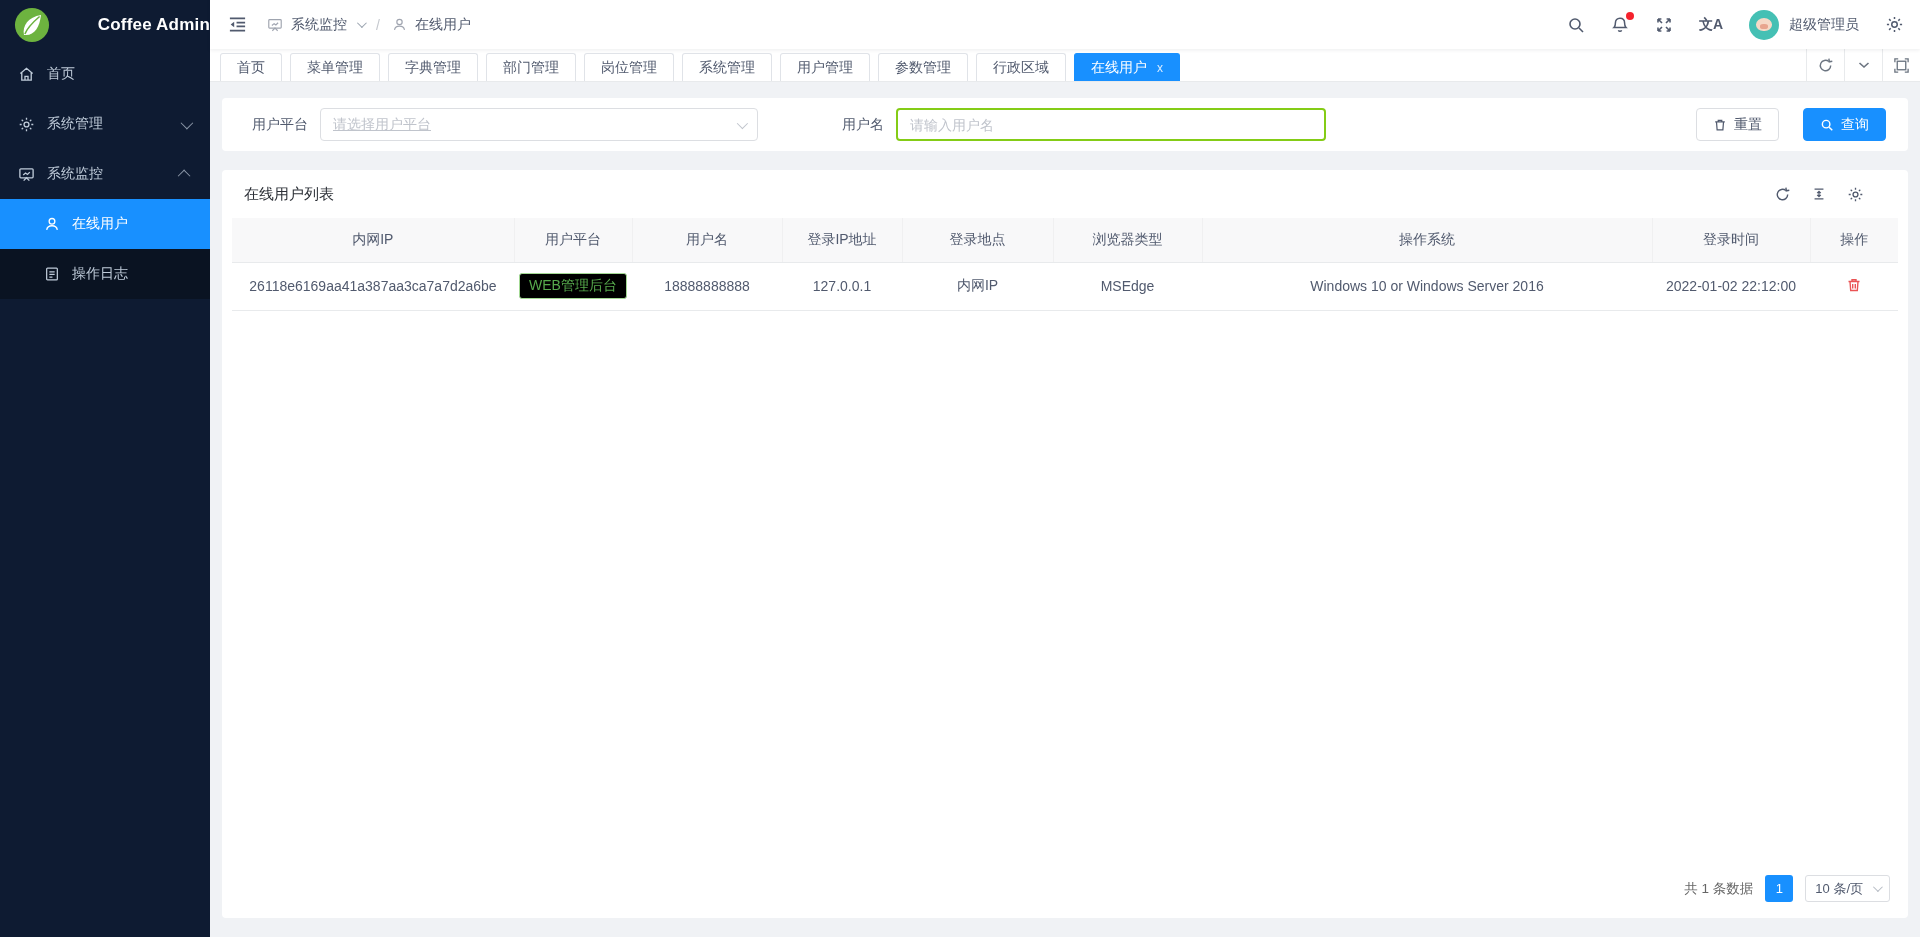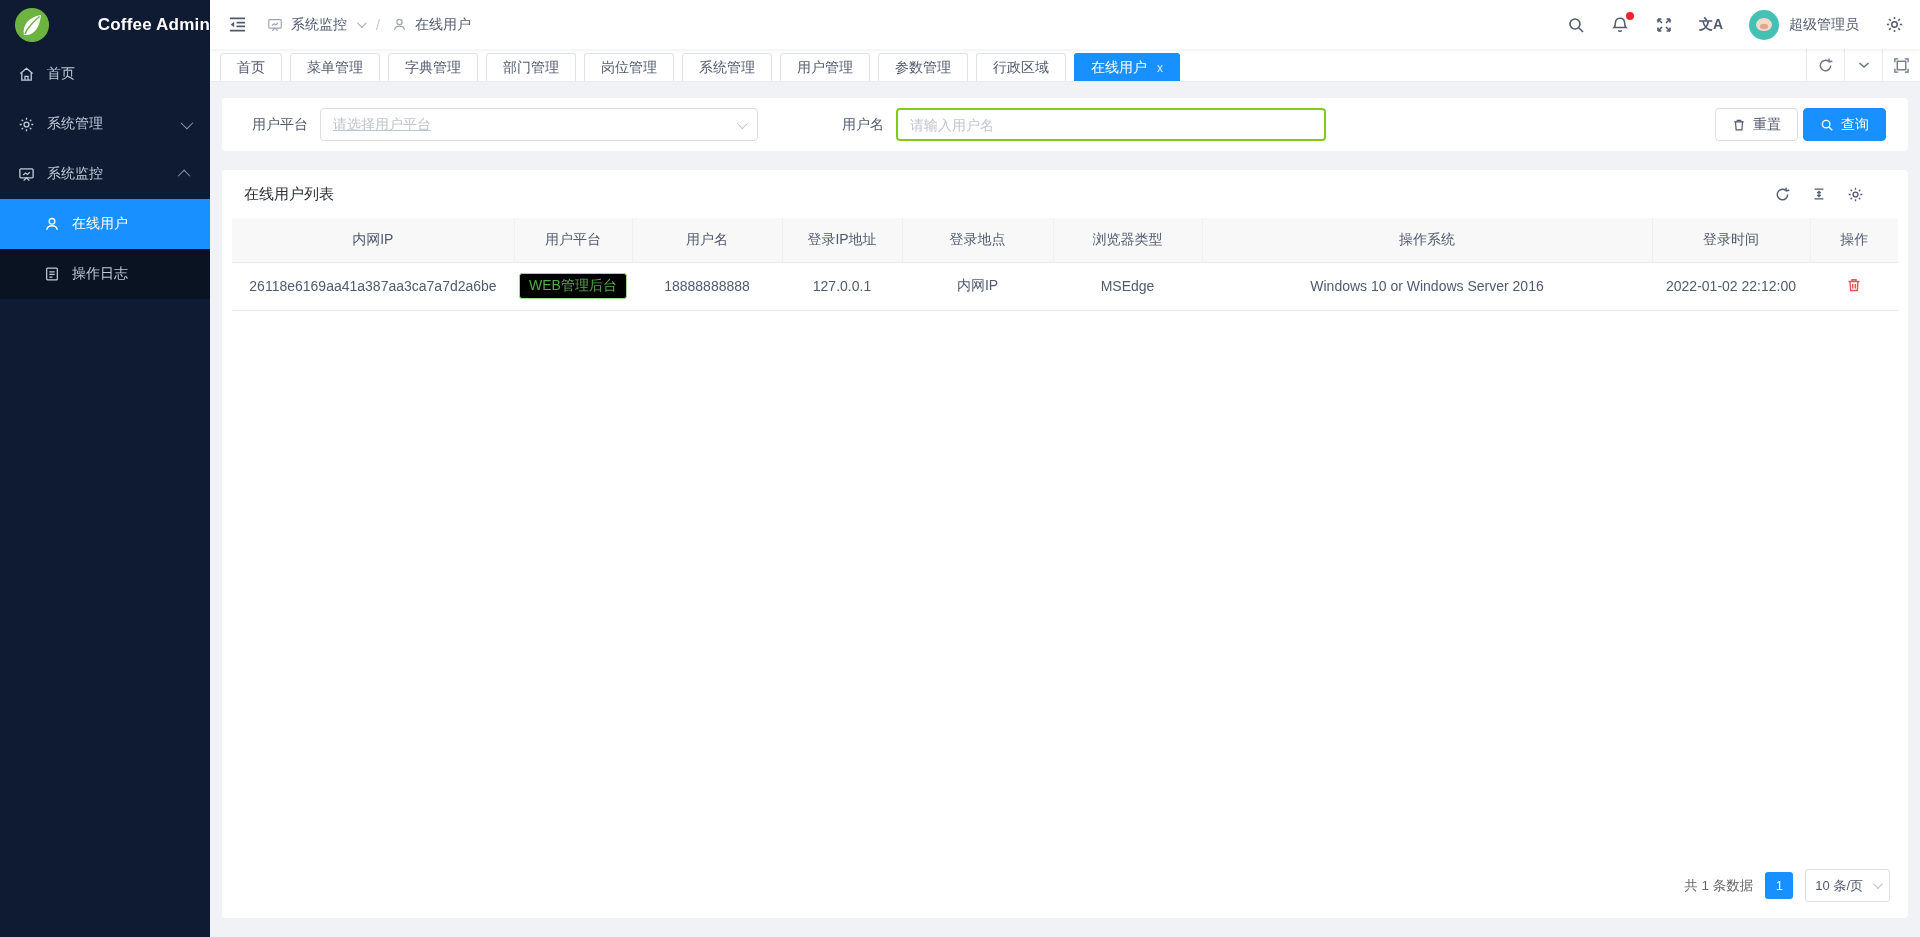--- a/index.html
+++ b/index.html
@@ -48,42 +48,42 @@
 
   
   .content { flex:1; background:#f0f2f5; padding:16px 12px 0 12px; display:flex; flex-direction:column; overflow:hidden; }
   .filter-card { background:#fff; border-radius:4px; height:53px; display:flex; align-items:center; padding:0 22px 0 30px; flex:0 0 53px; }
   .f-label { color:#515a6e; margin-right:12px; white-space:nowrap; }
   .f-select { width:438px; height:33px; border:1px solid #dcdee2; border-radius:4px; display:flex; align-items:center; padding:0 12px; color:#c0c4cc; background:#fff; cursor:pointer;text-decoration:underline; }
   .f-select .sel-chev { margin-left:auto; width:8px; height:8px; border-right:1.4px solid #c0c4cc; border-bottom:1.4px solid #c0c4cc; transform:rotate(45deg) translateY(-2px); }
   .f-label2 { margin-left:84px; }
   .f-input { width:430px; height:33px; border:2px solid #84cc16; border-radius:4px; padding:0 12px; color:#515a6e; font-size:14px; outline:none; font-family:inherit; }
   .f-input::placeholder { color:#c0c4cc; }
-  .f-buttons { margin-left:auto; display:flex; gap:5px; }
+  .f-buttons { margin-left:auto; display:flex; gap:24px; }
   .btn { height:33px; border-radius:4px; display:flex; align-items:center; gap:7px; padding:0 16px; font-size:14px; cursor:pointer; border:1px solid #dcdee2; background:#fff; color:#515a6e; }
   .btn-primary { background:#1890ff; border-color:#1890ff; color:#fff; }
 
   .list-card { background:#fff; border-radius:4px; margin-top:19px; flex:1; display:flex; flex-direction:column; margin-bottom:19px; overflow:hidden; }
   .card-head { height:48px; display:flex; align-items:center; padding:0 44px 0 22px; }
   .card-title { font-size:15px; color:#2b2f36; }
   .card-tools { margin-left:auto; display:flex; align-items:center; gap:20px; color:#515a6e; }
   .card-tools > span { cursor:pointer; display:flex; }
 
   .table-wrap { padding:0 10px; }
   table { width:100%; border-collapse:collapse; table-layout:fixed; }
   thead th { background:#f8f8f9; height:44px; font-weight:normal; color:#515a6e; font-size:14px; border-bottom:1px solid #e8eaec; }
   thead th + th { border-left:1px solid #f0f0f1; }
   tbody td { height:48px; text-align:center; color:#515a6e; font-size:14px; border-bottom:1px solid #e8eaec; background:#fff; }
   .tag-green { display:inline-block; border:1px solid #a3d994; color:#56a94c; background:#000000; border-radius:3px; padding:3px 9px; font-size:14px; }
   .del-btn { display:inline-flex; cursor:pointer; color:#ea5455; }
 
   .card-foot { margin-top:auto; display:flex; align-items:center; justify-content:flex-end; gap:12px; padding:0 18px 16px 0; }
   .total-text { color:#666; font-size:13.5px; }
   .page-num { min-width:28px; height:27px; background:#1890ff; color:#fff; border-radius:3px; display:flex; align-items:center; justify-content:center; font-size:13px; cursor:pointer; }
-  .page-size { height:33px; border:1px solid #dcdee2; border-radius:3px; display:flex; align-items:center; gap:10px; padding:0 9px; font-size:13px; color:#515a6e; background:#fff; cursor:pointer; }
+  .page-size { height:27px; border:1px solid #dcdee2; border-radius:3px; display:flex; align-items:center; gap:10px; padding:0 9px; font-size:13px; color:#515a6e; background:#fff; cursor:pointer; }
   .page-size .sel-chev { width:7px; height:7px; border-right:1.3px solid #b6bcc4; border-bottom:1.3px solid #b6bcc4; transform:rotate(45deg) translateY(-2px); }
 </style>
 </head>
 <body>
 
 <div class="app">
 
   <aside class="sidebar">
     <div class="logo-row">
       <span style="display:flex;">

